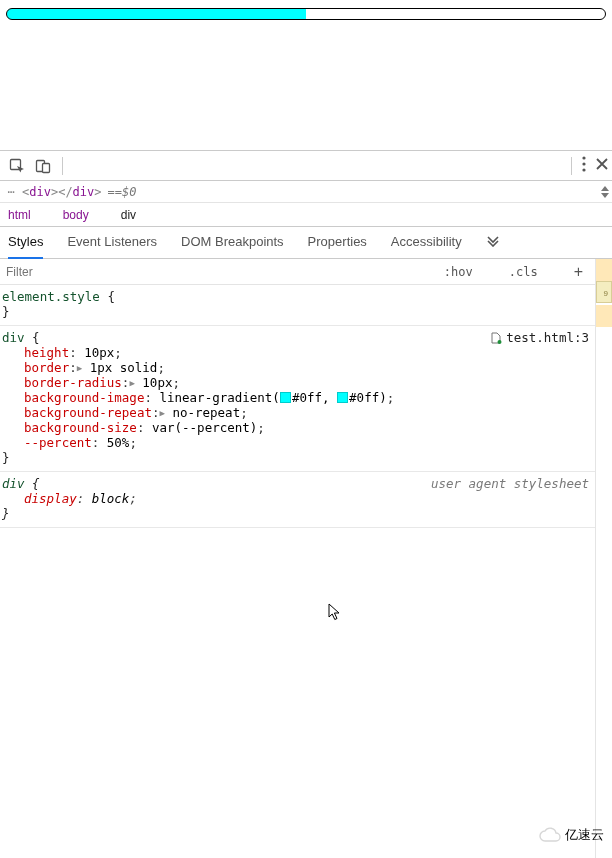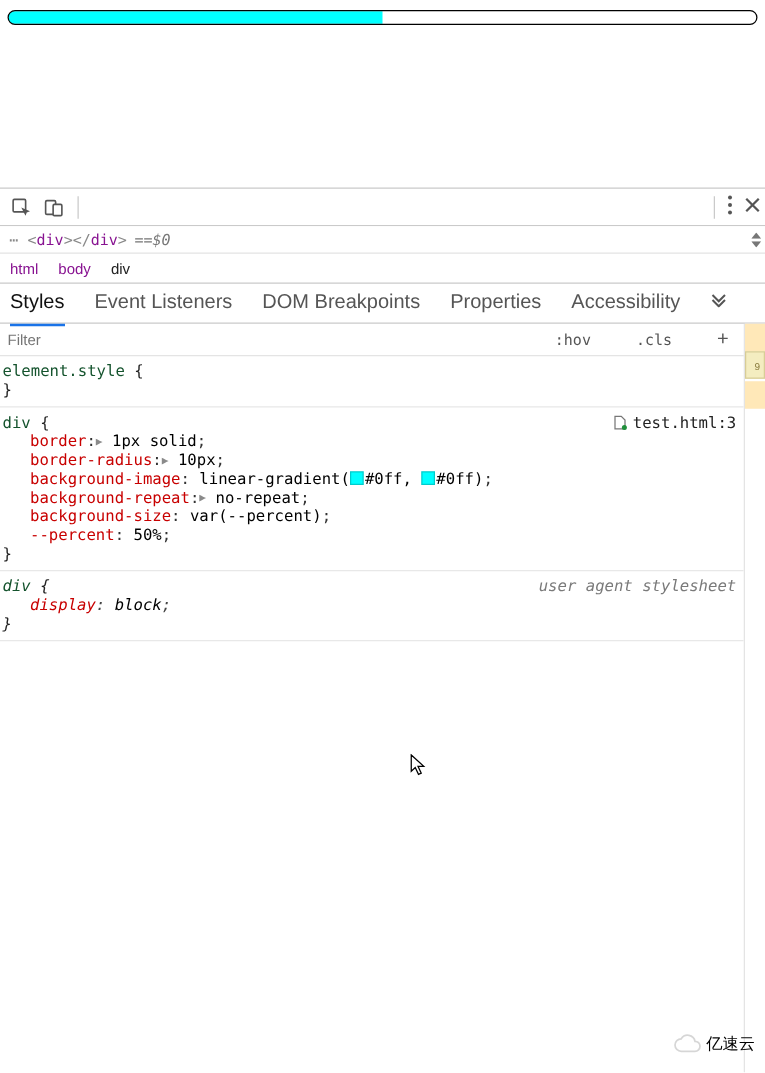--- a/index.html
+++ b/index.html
@@ -63,29 +63,29 @@
   .dom-line .handle {
     position: absolute; right: 0; top: 2px; bottom: 2px; width: 14px;
     display: flex; flex-direction: column; justify-content: center; align-items: center; gap:2px;
     color:#777;
   }
   .handle svg { display:block; }
 
   
   .breadcrumb {
     height: 24px; display: flex; align-items: center; padding: 0 8px;
-    border-bottom: 1px solid #cacaca; font-size: 12px; gap: 16px;
+    border-bottom: 1px solid #cacaca; font-size: 12px; gap: 32px;
   }
   .breadcrumb span.link { color: #881391; cursor: pointer; }
   .breadcrumb span.current { color: #222; }
 
   
   .subtabs {
     height: 32px; display: flex; align-items: center; padding: 0 8px;
-    border-bottom: 1px solid #cacaca; gap: 24px; font-size: 16px; color: #555;
+    border-bottom: 1px solid #cacaca; gap: 24px; font-size: 13px; color: #555;
   }
   .subtabs .subtab { cursor: pointer; position: relative; padding-bottom: 2px; }
   .subtabs .subtab.active { color: #111; }
   .subtabs .subtab.active::after {
     content: ""; position: absolute; left: 0; right: 0; bottom: -8px;
     height: 2px; background: #1a73e8;
   }
 
   
   .styles-row { flex: 1; display: flex; min-height: 0; }
@@ -243,20 +243,21 @@
             <span class="pg">
               <svg width="12" height="12" viewBox="0 0 12 12">
                   <path d="M2 1 h5 l3 3 v7 H2 Z" fill="none" stroke="#777" stroke-width="1"></path>
                   <circle cx="9.5" cy="10" r="2" fill="#1f8f3b"></circle>
                 </svg>
             </span><span>test.html:3</span>
           </span>
           <span class="selector">div</span>
           <span class="brace">{</span>
           <div id="div-decls">
+              <div class="decl"><span class="prop">height</span>: <span class="val">10px</span>;</div>
               <div class="decl"><span class="prop">border</span>:<span class="tri">▶</span> <span class="val">1px solid</span>;</div>
               <div class="decl"><span class="prop">border-radius</span>:<span class="tri">▶</span> <span class="val">10px</span>;</div>
               <div class="decl"><span class="prop">background-image</span>: <span class="val">linear-gradient(</span><span class="swatch" style="background:#00ffff"></span><span class="val">#0ff</span><span class="val">, </span><span class="swatch" style="background:#00ffff"></span><span class="val">#0ff</span><span class="val">)</span>;</div>
               <div class="decl"><span class="prop">background-repeat</span>:<span class="tri">▶</span> <span class="val">no-repeat</span>;</div>
               <div class="decl"><span class="prop">background-size</span>: <span class="val">var(--percent)</span>;</div>
               <div class="decl"><span class="prop">--percent</span>: <span class="val">50%</span>;</div>
             </div>
           <span class="brace">}</span>
         </div>
 

